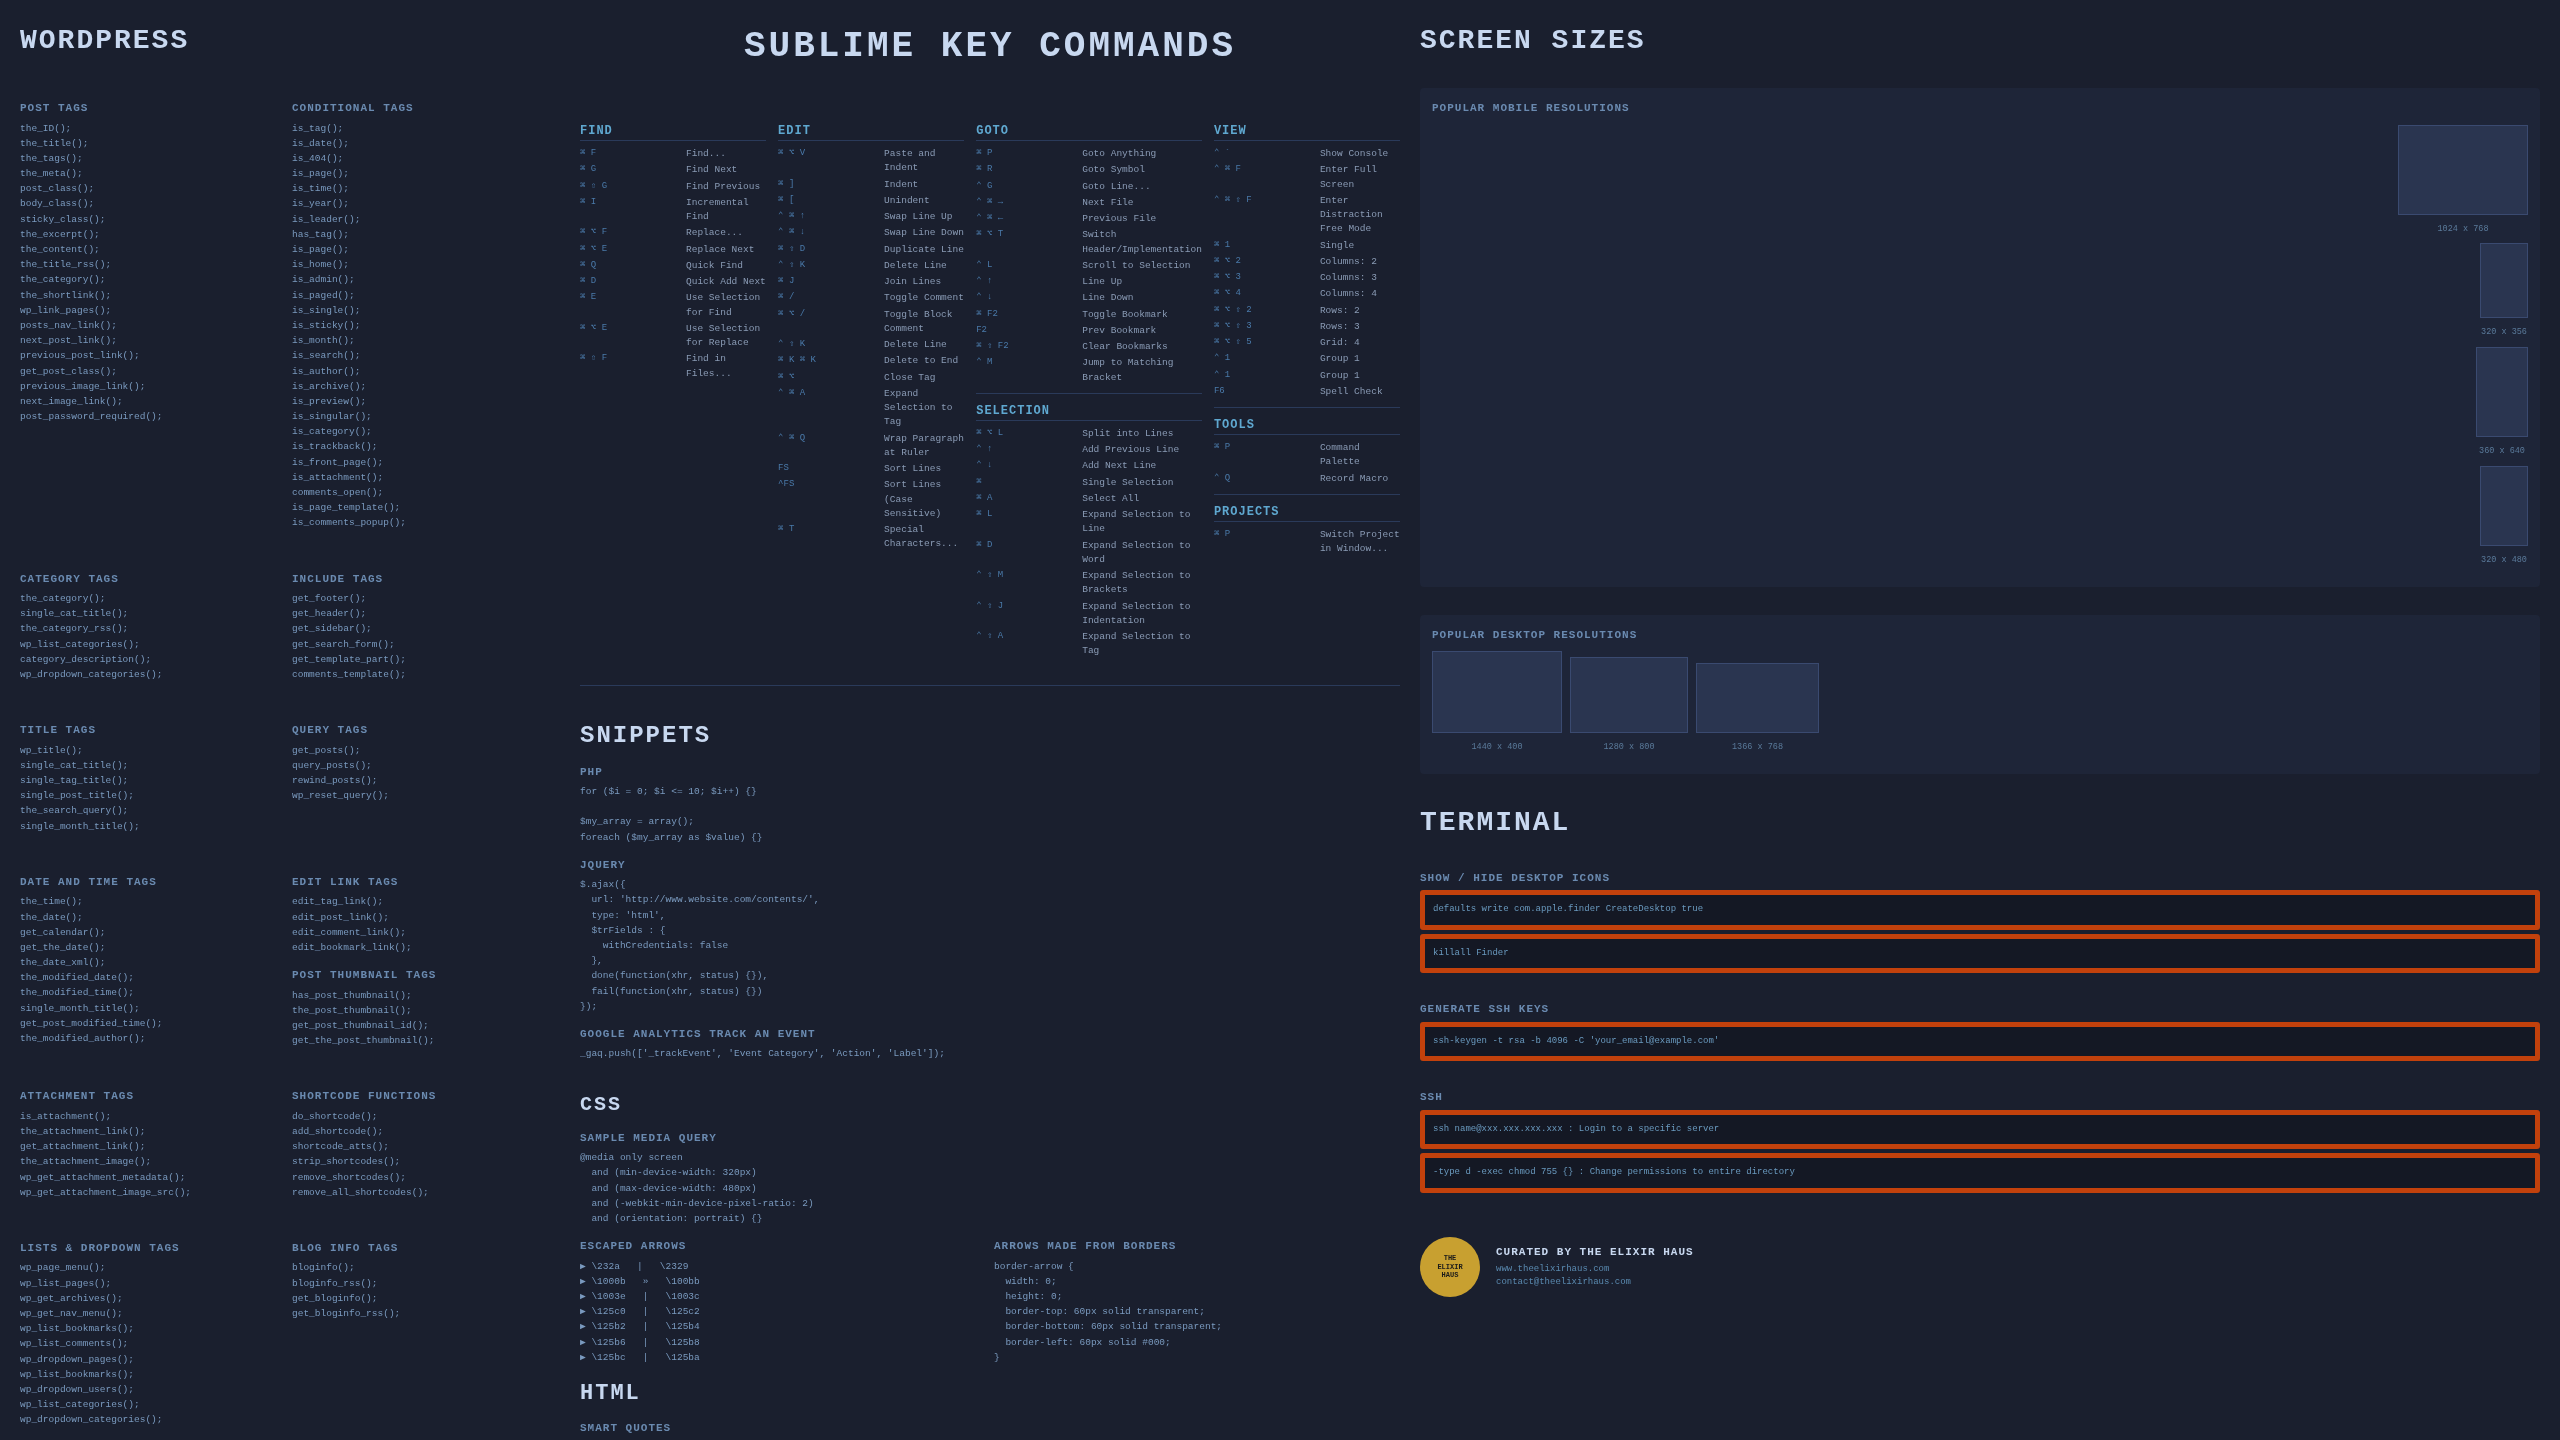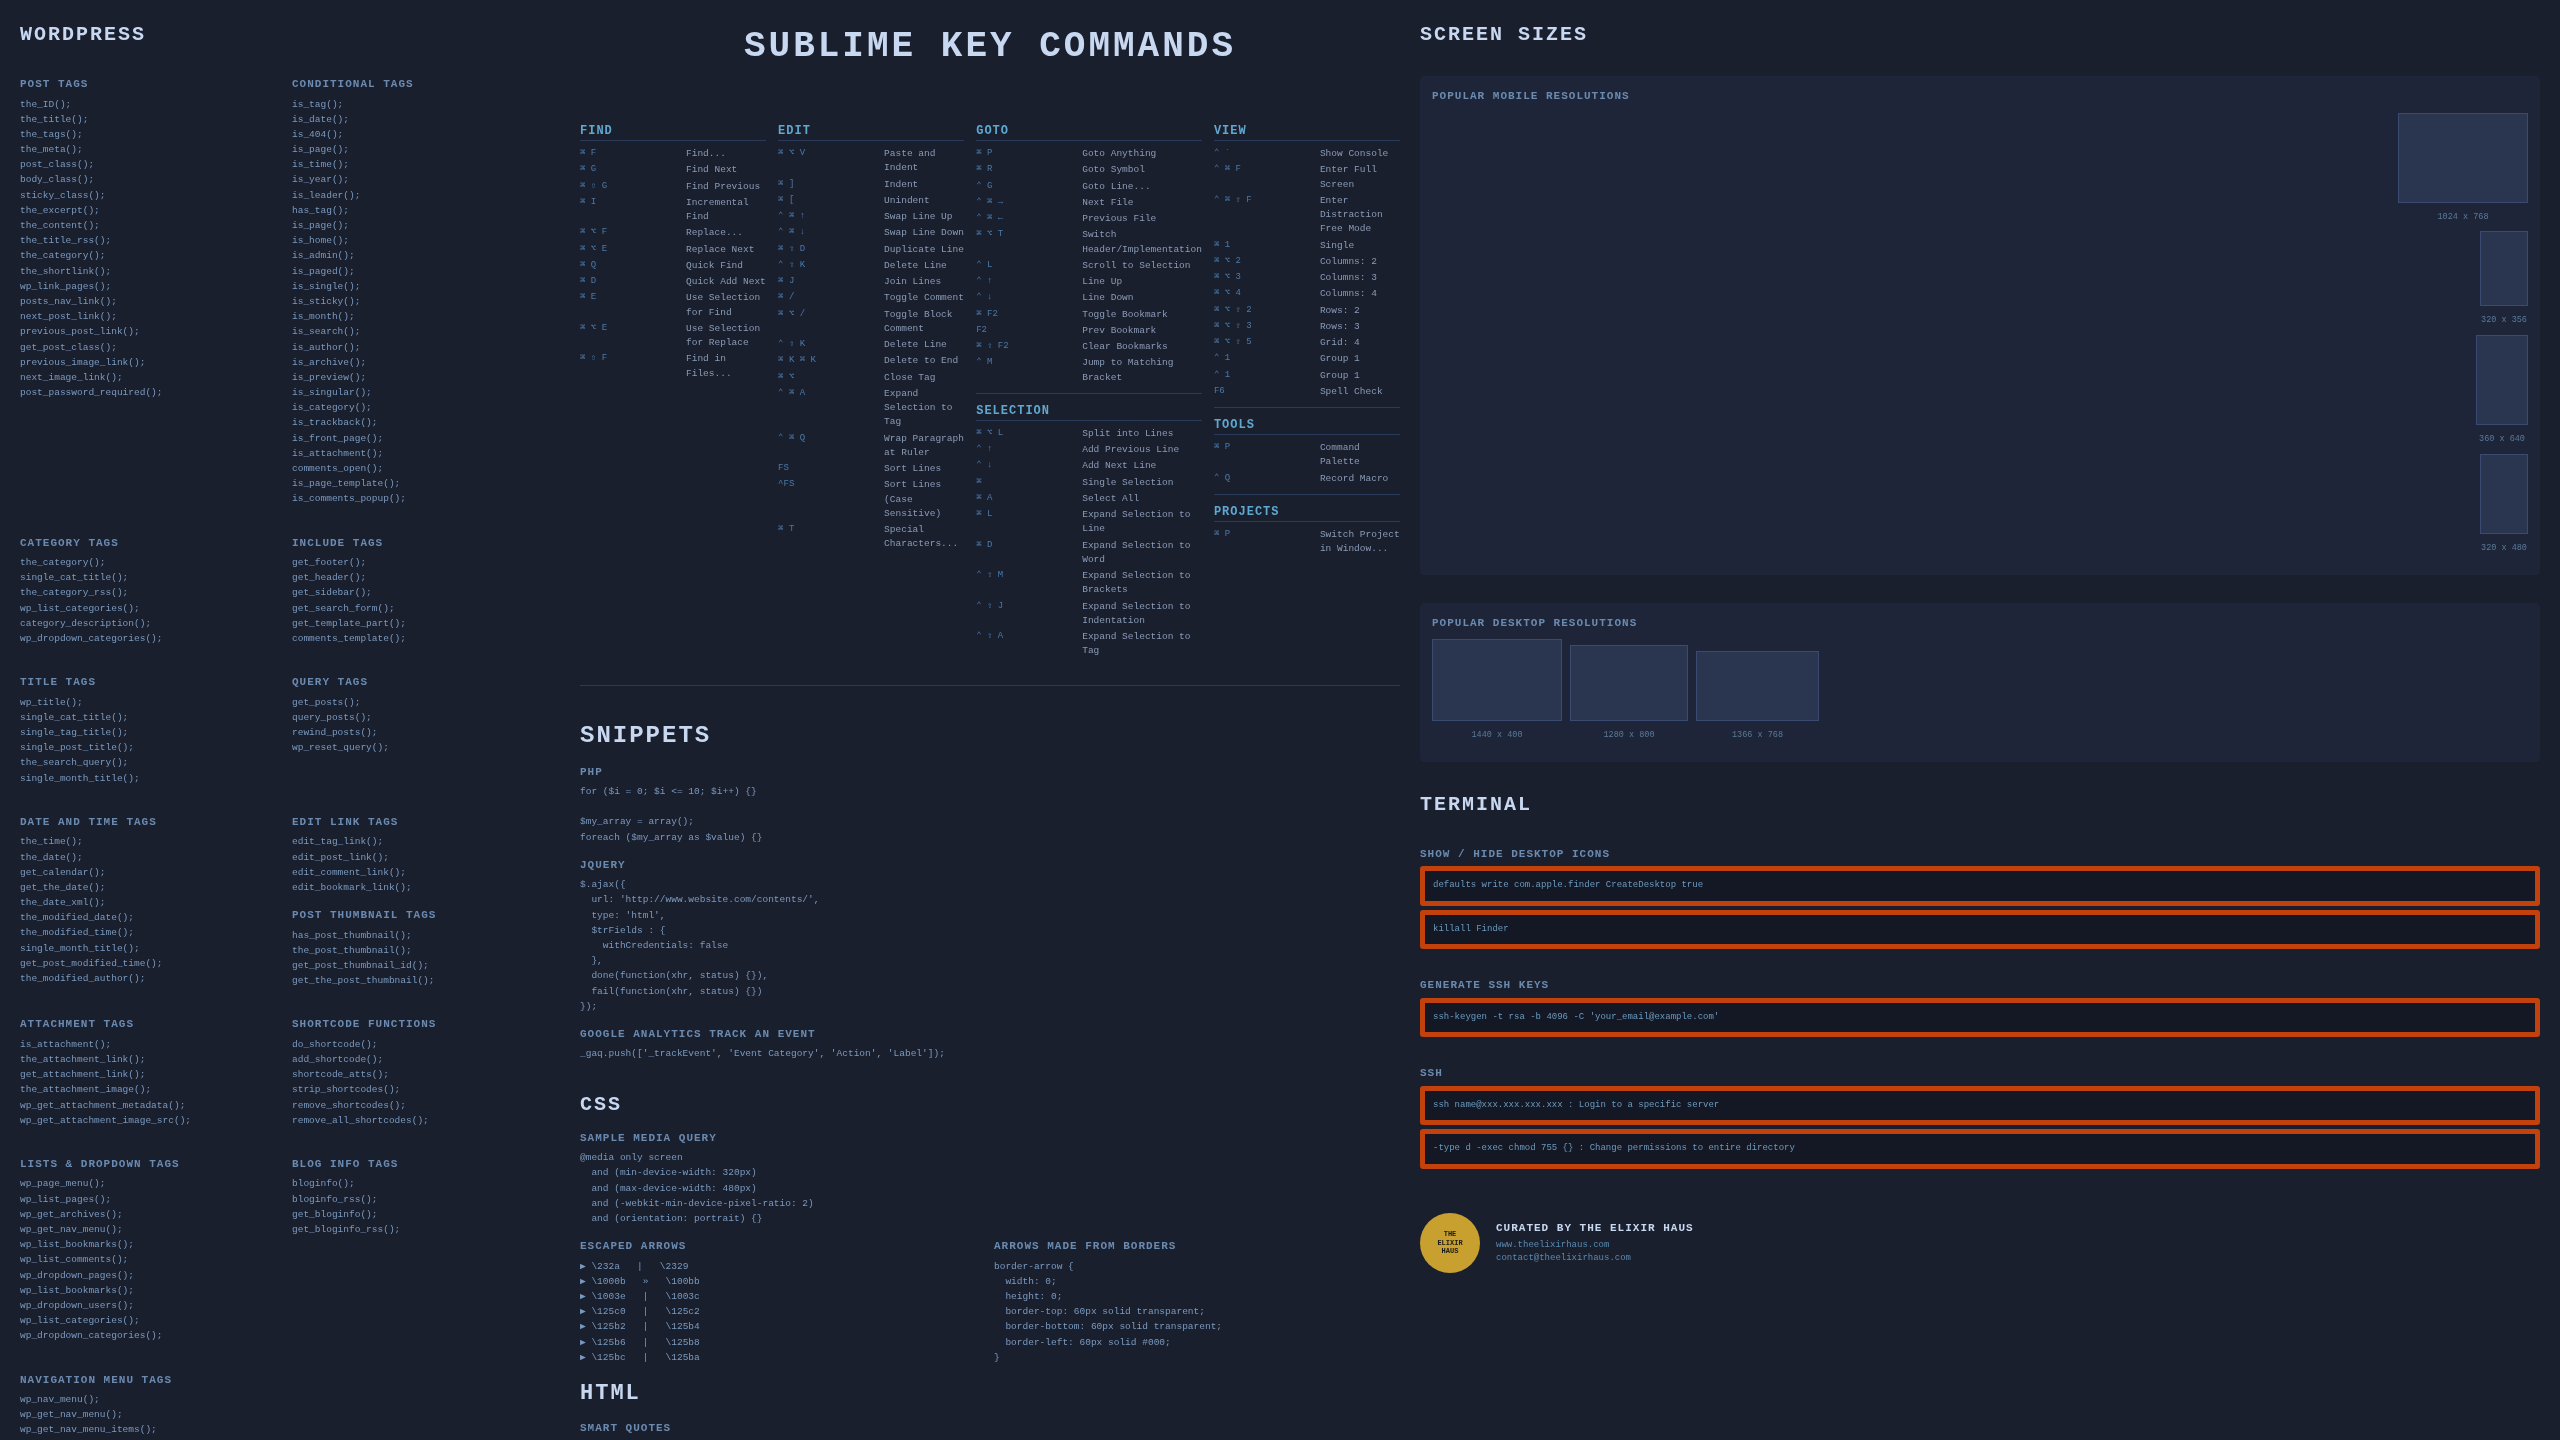--- a/index.html
+++ b/index.html
@@ -22,21 +22,21 @@
     .column {
       display: flex;
       flex-direction: column;
       gap: 16px;
     }
     .col-left { width: 540px; flex-shrink: 0; }
     .col-sublimekey { width: 820px; flex-shrink: 0; }
     .col-right { flex: 1; }
 
     .section-title {
-      font-size: 20px;
+      font-size: 28px;
       font-weight: bold;
       color: #c8d8f0;
       letter-spacing: 2px;
       margin-bottom: 10px;
       text-transform: uppercase;
     }
     .sub-title {
       font-size: 11px;
       font-weight: bold;
       color: #6a8ab0;
@@ -47,20 +47,21 @@
     .code-block {
       color: #7a9abf;
       font-size: 9.5px;
       line-height: 1.6;
     }
 
     .grid-2col {
       display: grid;
       grid-template-columns: 1fr 1fr;
       gap: 4px;
+      margin-top: 12px;
     }
 
     .kbd-row {
       display: flex;
       align-items: flex-start;
       gap: 6px;
       margin-bottom: 2px;
       font-size: 9.5px;
     }
     .kbd-keys {

